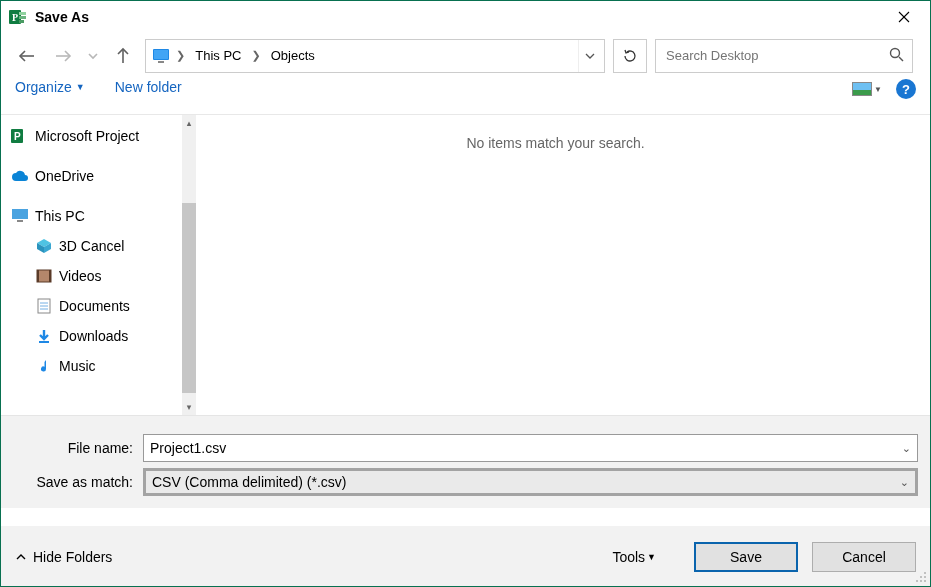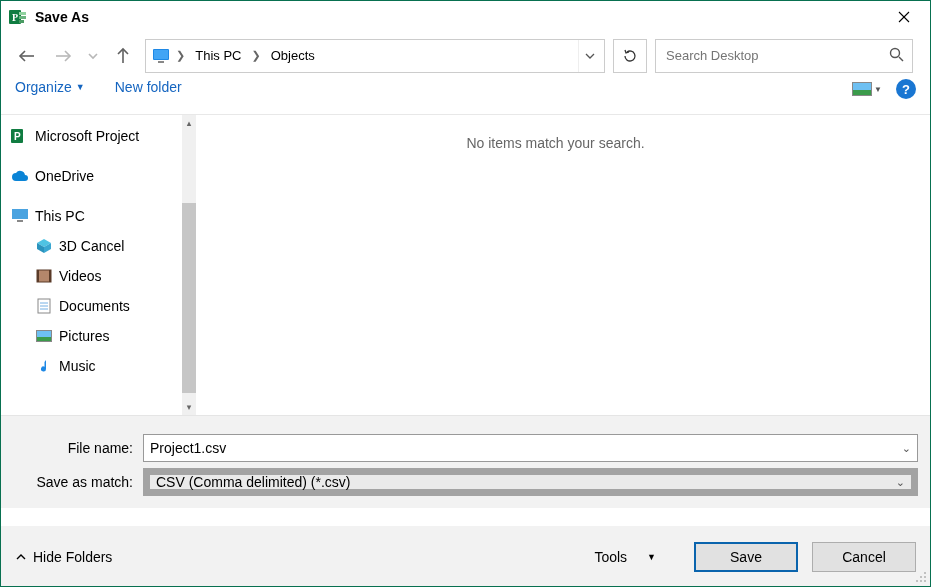--- a/index.html
+++ b/index.html
@@ -147,35 +147,35 @@
     display:flex; align-items:center; margin-bottom:6px;
   }
   .form-label {
     width: 130px; text-align:right; padding-right:10px; font-size:14px;
   }
   .fn-input {
     flex:1; height:28px; border:1px solid #999; padding:2px 6px; background:#fff;
     display:flex; align-items:center; justify-content:space-between; font-size:14px;
   }
   .st-input {
-    flex:1; height:28px; border:7px solid #a3a3a3; background:#eaeaea;
+    flex:1; height:28px; border:3px solid #a3a3a3; background:#eaeaea;
     padding:2px 6px; display:flex; align-items:center; justify-content:space-between; font-size:14px;
   }
   .dd-chevron { color:#555; font-size:11px; }
 
   
   .footer {
     position:absolute; bottom:0; left:0; right:0;
     background:#f2f2f2;
     padding: 16px 14px 14px 14px;
     display:flex; align-items:center;
   }
   .hide-folders { display:flex; align-items:center; gap:6px; font-size:14px;}
   .footer .spacer { flex:1; }
-  .tools { display:flex; align-items:center; gap:20px; font-size:14px; margin-right:24px;}
+  .tools { display:flex; align-items:center; gap:2px; font-size:14px; margin-right:24px;}
   .btn {
     width:104px; height:30px; border:1px solid #adadad; background:#e1e1e1;
     display:flex; align-items:center; justify-content:center; font-size:14px; margin-left:14px;
   }
   .btn.primary { border:2px solid #0a64ad; background:#e1e1e1; }
   .resize-grip {
     position:absolute; right:3px; bottom:3px; width:12px; height:12px;
     color:#b0b0b0;
   }
 </style>
@@ -341,23 +341,26 @@
             <rect x="1" y="1" width="12" height="14" fill="#fff" stroke="#888"></rect>
             <line x1="3" y1="5" x2="11" y2="5" stroke="#74b0e4"></line>
             <line x1="3" y1="8" x2="11" y2="8" stroke="#74b0e4"></line>
             <line x1="3" y1="11" x2="11" y2="11" stroke="#74b0e4"></line>
           </svg>
       </span>
       <span>Documents</span>
     </div>
     <div class="tree-item sub">
       <span class="ticon">
-        <span class="pic-icon" style="width:16px;height:12px;"></span>
-      </span>
-      <span>Pictures</span>
+        <svg width="16" height="16" viewBox="0 0 16 16">
+            <path d="M8 2 v8 M4 7 l4 4 l4 -4" fill="none" stroke="#1e88e5" stroke-width="2.4"></path>
+            <line x1="3" y1="14" x2="13" y2="14" stroke="#1e88e5" stroke-width="2"></line>
+          </svg>
+      </span>
+      <span>Downloads</span>
     </div>
     <div class="tree-item sub">
       <span class="ticon">
         <svg width="14" height="16" viewBox="0 0 14 16">
             <path d="M9 2 v9 a2.5 2.5 0 1 1 -1.5 -2.3 V4" fill="#1e88e5"></path>
           </svg>
       </span>
       <span>Music</span>
     </div>
   </div>

